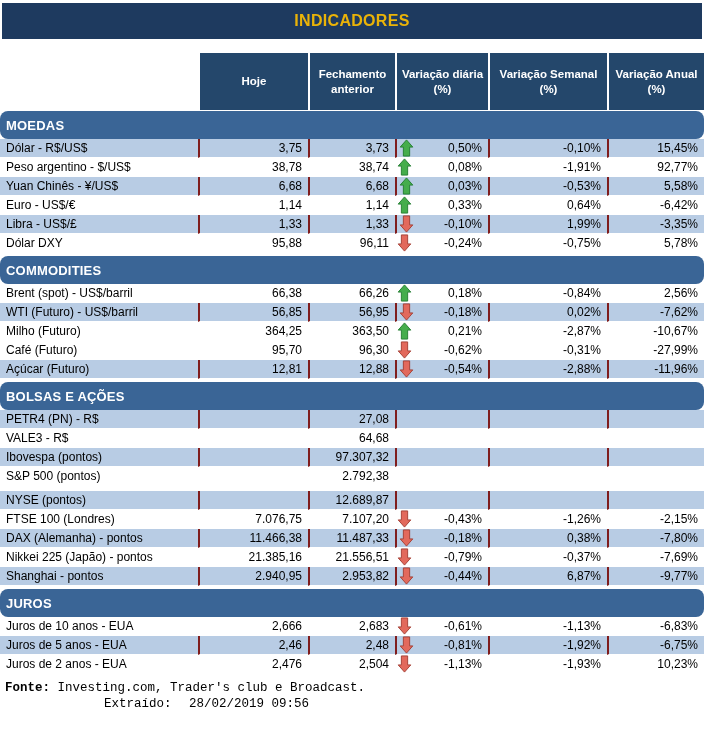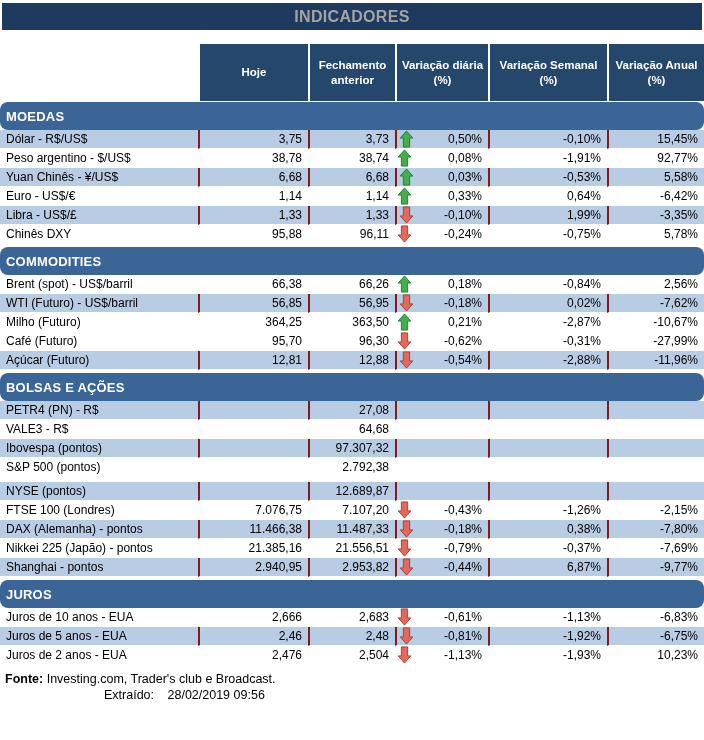--- a/index.html
+++ b/index.html
@@ -8,23 +8,23 @@
     width: 704px; height: 740px;
     font-family: "Liberation Sans", sans-serif;
     color: #000;
     overflow: hidden;
   }
   .page { width: 704px; height: 740px; background: #fff; padding-top: 3px; }
 
   
   .title-bar {
     margin: 0 2px;
-    height: 27px;
+    height: 36px;
     background: var(--navy-title, #1E3A5F);
-    color: #a3a3a3;
+    color: #eab308;
     font-weight: bold;
     font-size: 16px;
     letter-spacing: .3px;
     display: flex; align-items: center; justify-content: center;
   }
 
   
   .grid {
     display: grid;
     grid-template-columns: 198px 110px 87px 93px 119px 97px;
@@ -76,21 +76,21 @@
   .row .cell { border-bottom: 1px solid #fff; }
   .cell.label { padding-left: 6px; justify-content: flex-start; }
   .cell.num { padding-right: 6px; justify-content: flex-end; }
   .cell.vdia { padding-right: 6px; justify-content: space-between; }
   .cell.vdia .arrow-slot { width: 18px; height: 19px; display: flex; align-items: center; margin-left: 2px; flex: 0 0 auto; }
   .cell.vdia .val { text-align: right; }
 
   .arrow-svg { display: block; }
 
   
-  .footer { margin-top: 7px; font-size: 12.5px; }
+  .footer { margin-top: 7px; font-size: 12.5px; font-family: Liberation Mono, monospace; }
   .fonte-line { padding-left: 5px; }
   .fonte-label { font-weight: bold; }
   .extraido-line { padding-left: 104px; margin-top: 2px; }
   .extraido-label { margin-right: 10px; text-align: right; }
 </style>
 </head>
 <body>
 
 <div class="page">
 
@@ -176,21 +176,21 @@
             <svg width="15" height="18" viewBox="0 0 16 20" class="arrow-svg">
               <polygon points="8,19 1,11 4.5,11 4.5,1 11.5,1 11.5,11 15,11" fill="#E2695C" stroke="#A03B30" stroke-width="1" stroke-linejoin="round"></polygon>
             </svg>
           </span>
           <span class="val">-0,10%</span>
         </div>
         <div class="cell num">1,99%</div>
         <div class="cell num">-3,35%</div>
       </div>
       <div class="row grid">
-        <div class="cell label">Chinês DXY</div>
+        <div class="cell label">Dólar DXY</div>
         <div class="cell num">95,88</div>
         <div class="cell num">96,11</div>
         <div class="cell vdia">
           <span class="arrow-slot">
             <svg width="15" height="18" viewBox="0 0 16 20" class="arrow-svg">
               <polygon points="8,19 1,11 4.5,11 4.5,1 11.5,1 11.5,11 15,11" fill="#E2695C" stroke="#A03B30" stroke-width="1" stroke-linejoin="round"></polygon>
             </svg>
           </span>
           <span class="val">-0,24%</span>
         </div>

